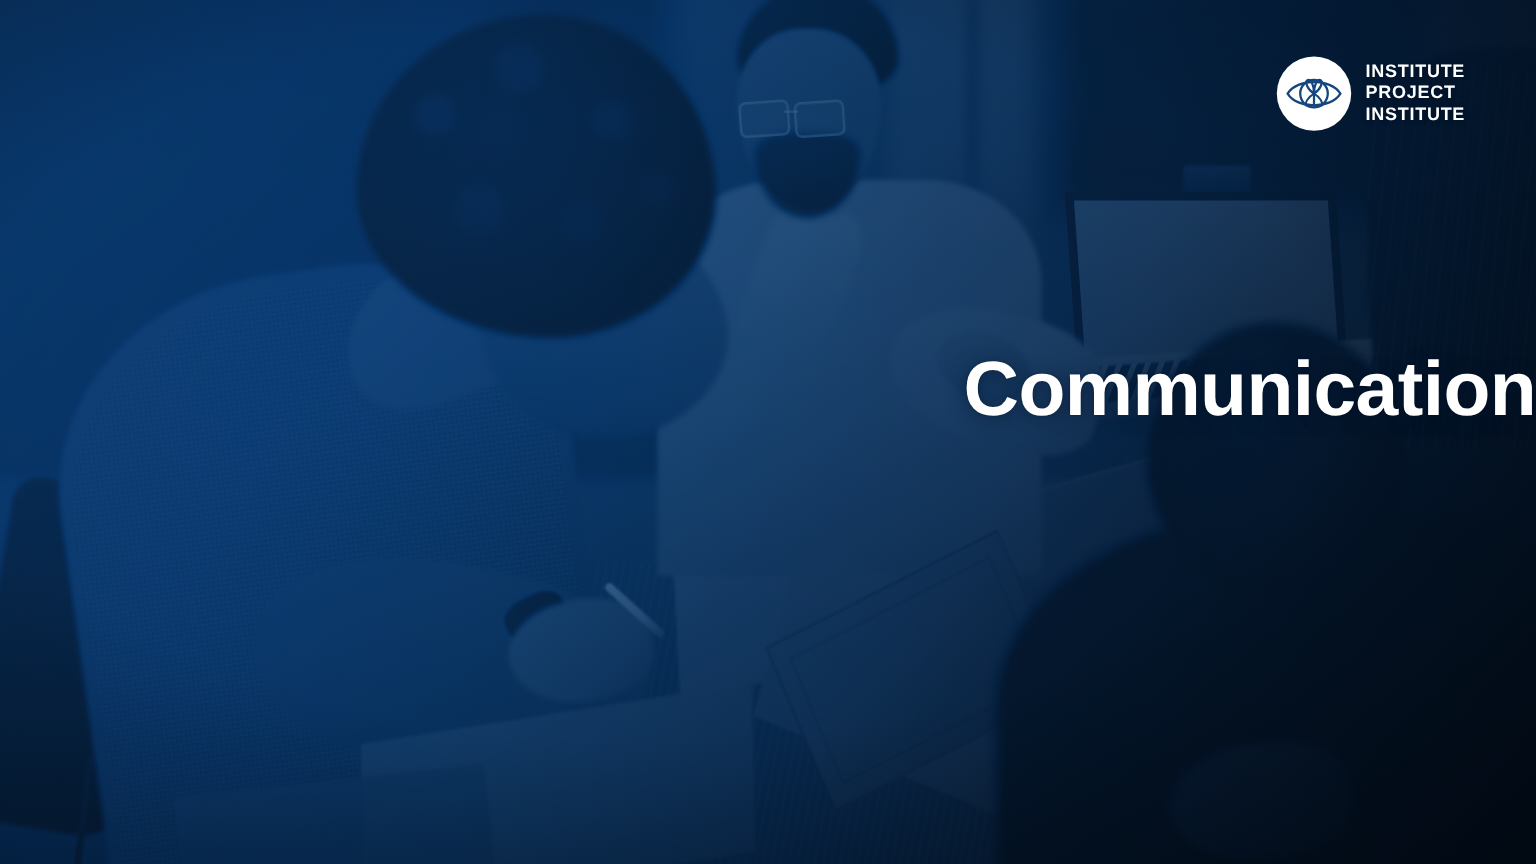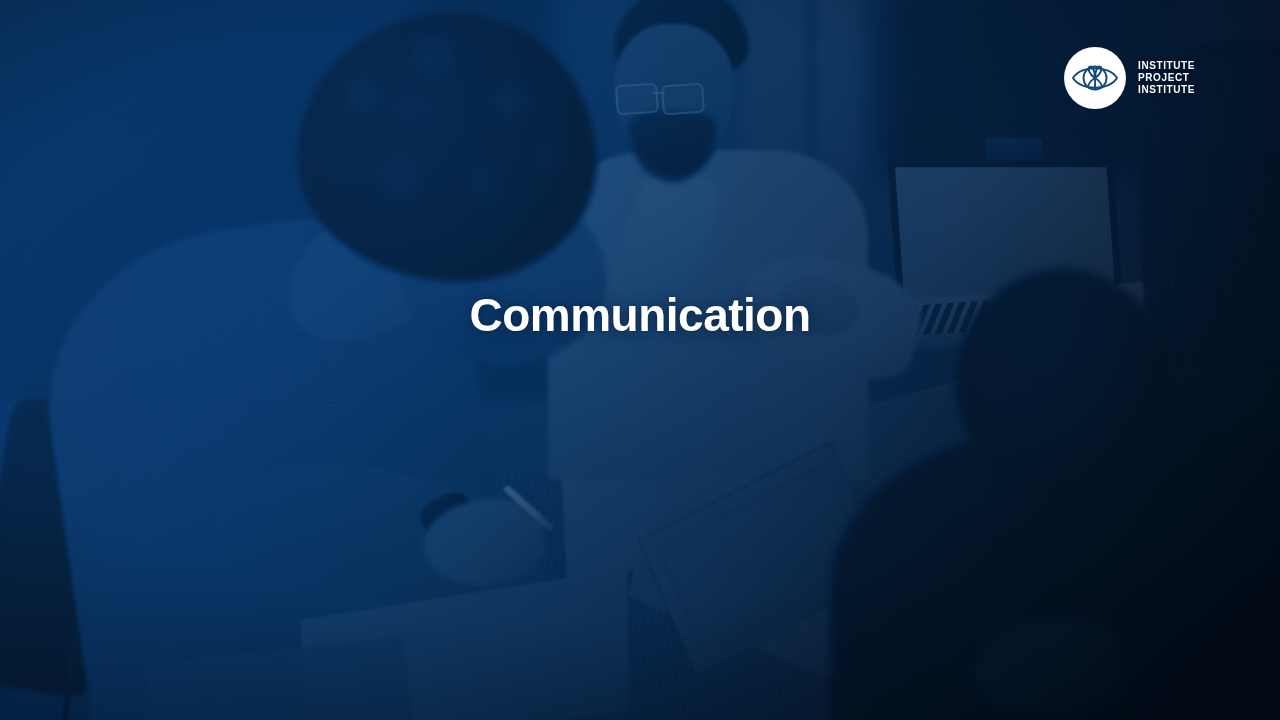--- a/index.html
+++ b/index.html
@@ -472,25 +472,26 @@
     position: absolute;
     left: 0; right: 0;
     top: 292px;
     text-align: center;
     z-index: 40;
   }
   .headline {
     margin: 0;
     font-family: "Liberation Sans", sans-serif;
     font-weight: 700;
-    font-size: 46px;
+    font-size: 64px;
     line-height: 1.0;
     letter-spacing: -0.5px;
     color: #ffffff;
     text-shadow: 0 2px 14px rgba(0,20,46,0.55), 0 0 2px rgba(0,20,46,0.4);
+    text-align: right;
   }
   .subhead {
     margin: 20px 0 0 0;
     font-family: "Liberation Sans", sans-serif;
     font-weight: 400;
     font-size: 42px;
     line-height: 1.0;
     letter-spacing: -0.2px;
     color: #ffffff;
     text-shadow: 0 2px 12px rgba(0,20,46,0.5);
@@ -518,21 +519,21 @@
   .logo-badge svg { display: block; }
   .logo-words {
     display: flex;
     flex-direction: column;
     justify-content: center;
     line-height: 1.18;
   }
   .logo-words span {
     font-family: "Liberation Sans", sans-serif;
     font-weight: 700;
-    font-size: 10px;
+    font-size: 15px;
     letter-spacing: 0.6px;
     color: #ffffff;
     white-space: nowrap;
     text-shadow: 0 1px 4px rgba(0,15,35,0.6);
   }
 </style>
 </head>
 <body>
 
 <div class="stage">

